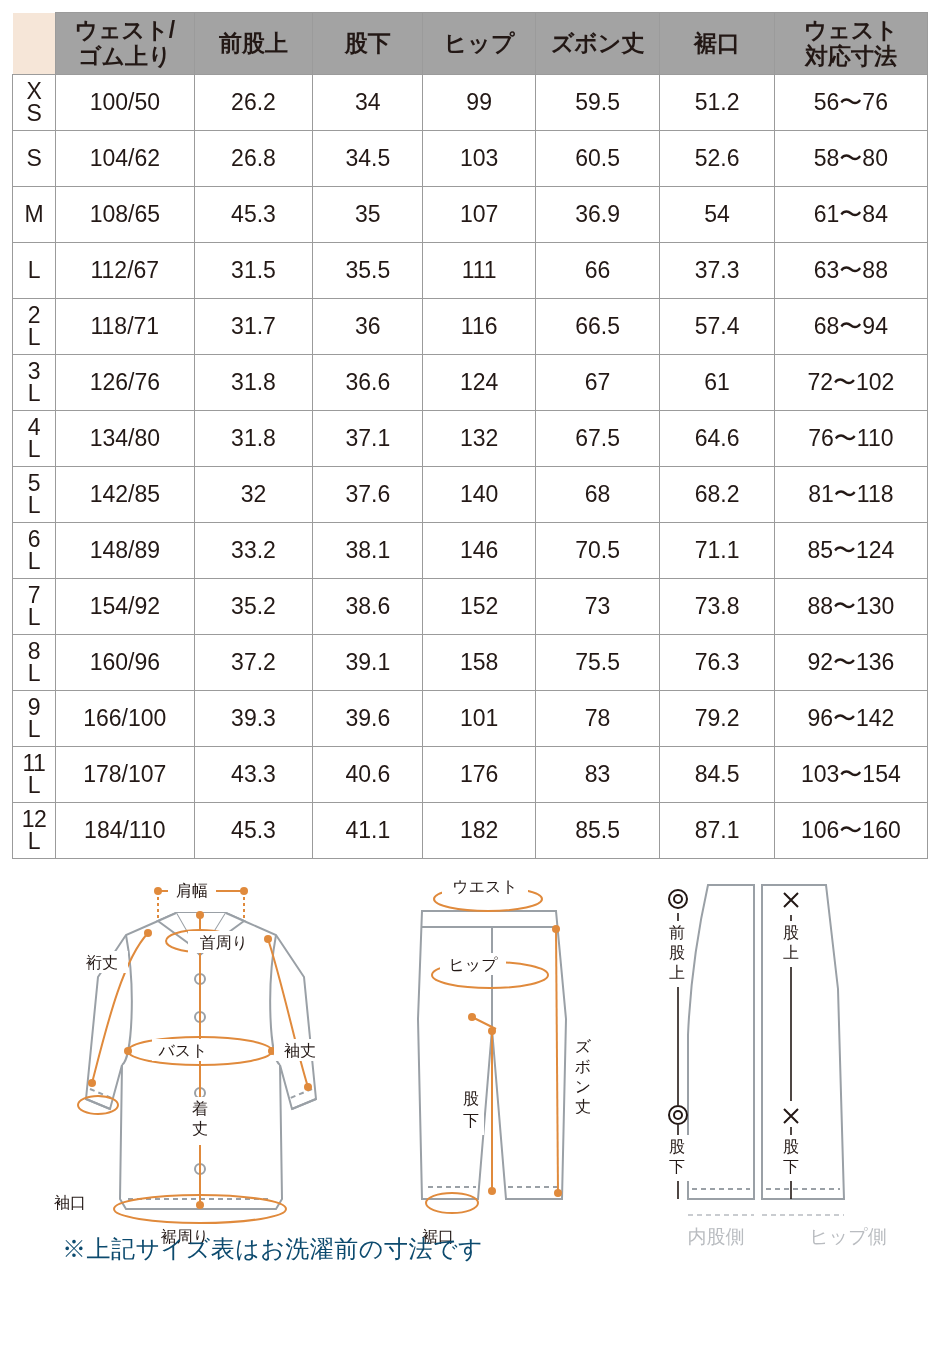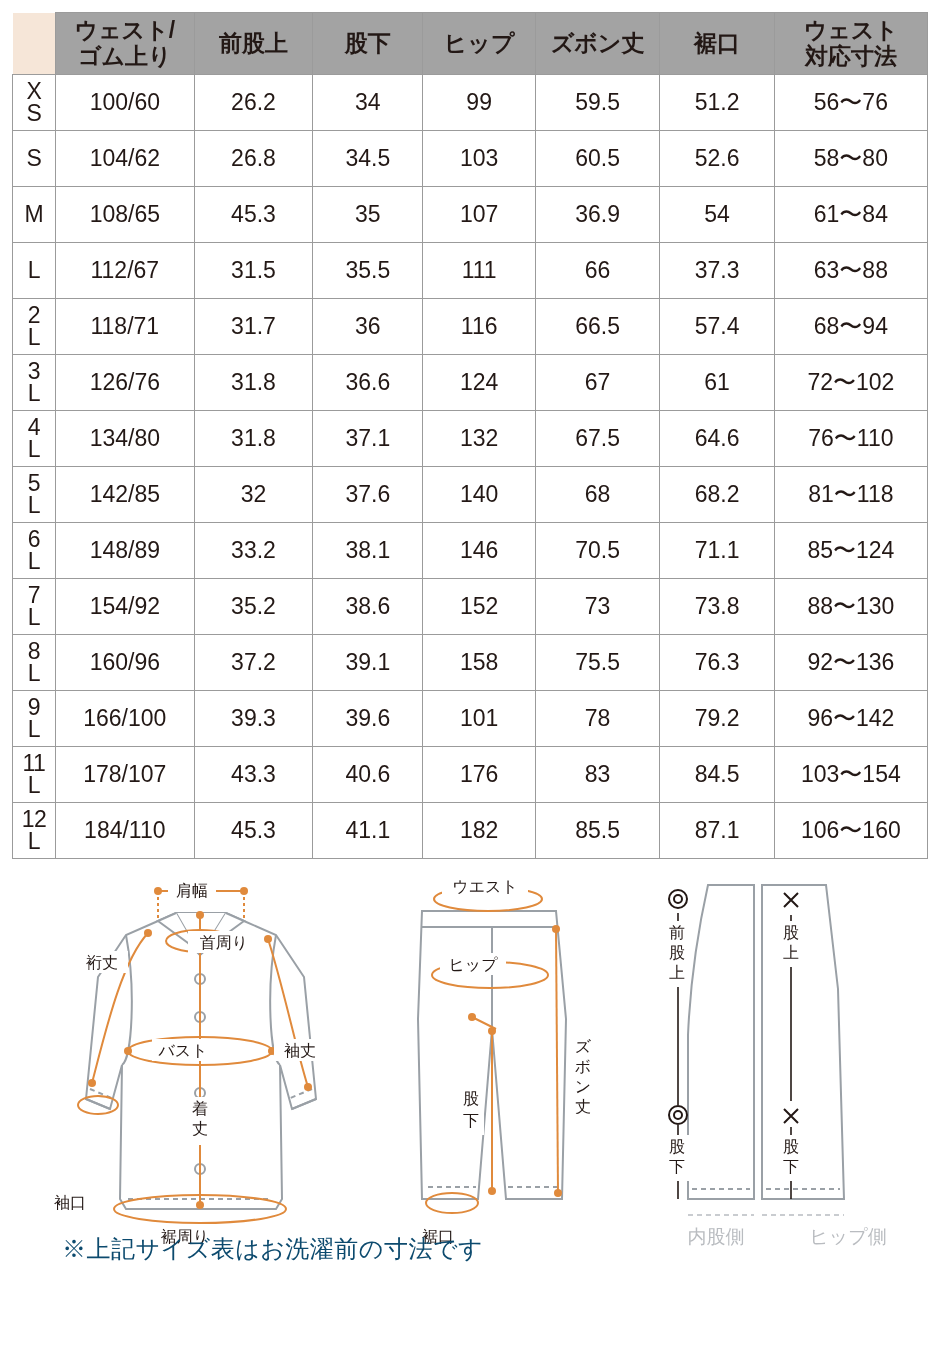--- a/index.html
+++ b/index.html
@@ -127,21 +127,21 @@
           <div>対応寸法</div>
         </th>
       </tr>
     </thead>
     <tbody id="table-body">
         <tr>
           <td class="sizelabel">
             <span class="sl">X</span>
             <span class="sl">S</span>
           </td>
-          <td>100/60</td>
+          <td>100/50</td>
           <td>26.2</td>
           <td>34</td>
           <td>99</td>
           <td>59.5</td>
           <td>51.2</td>
           <td>56〜76</td>
         </tr>
         <tr>
           <td class="sizelabel single">
             <span class="sl">S</span>

